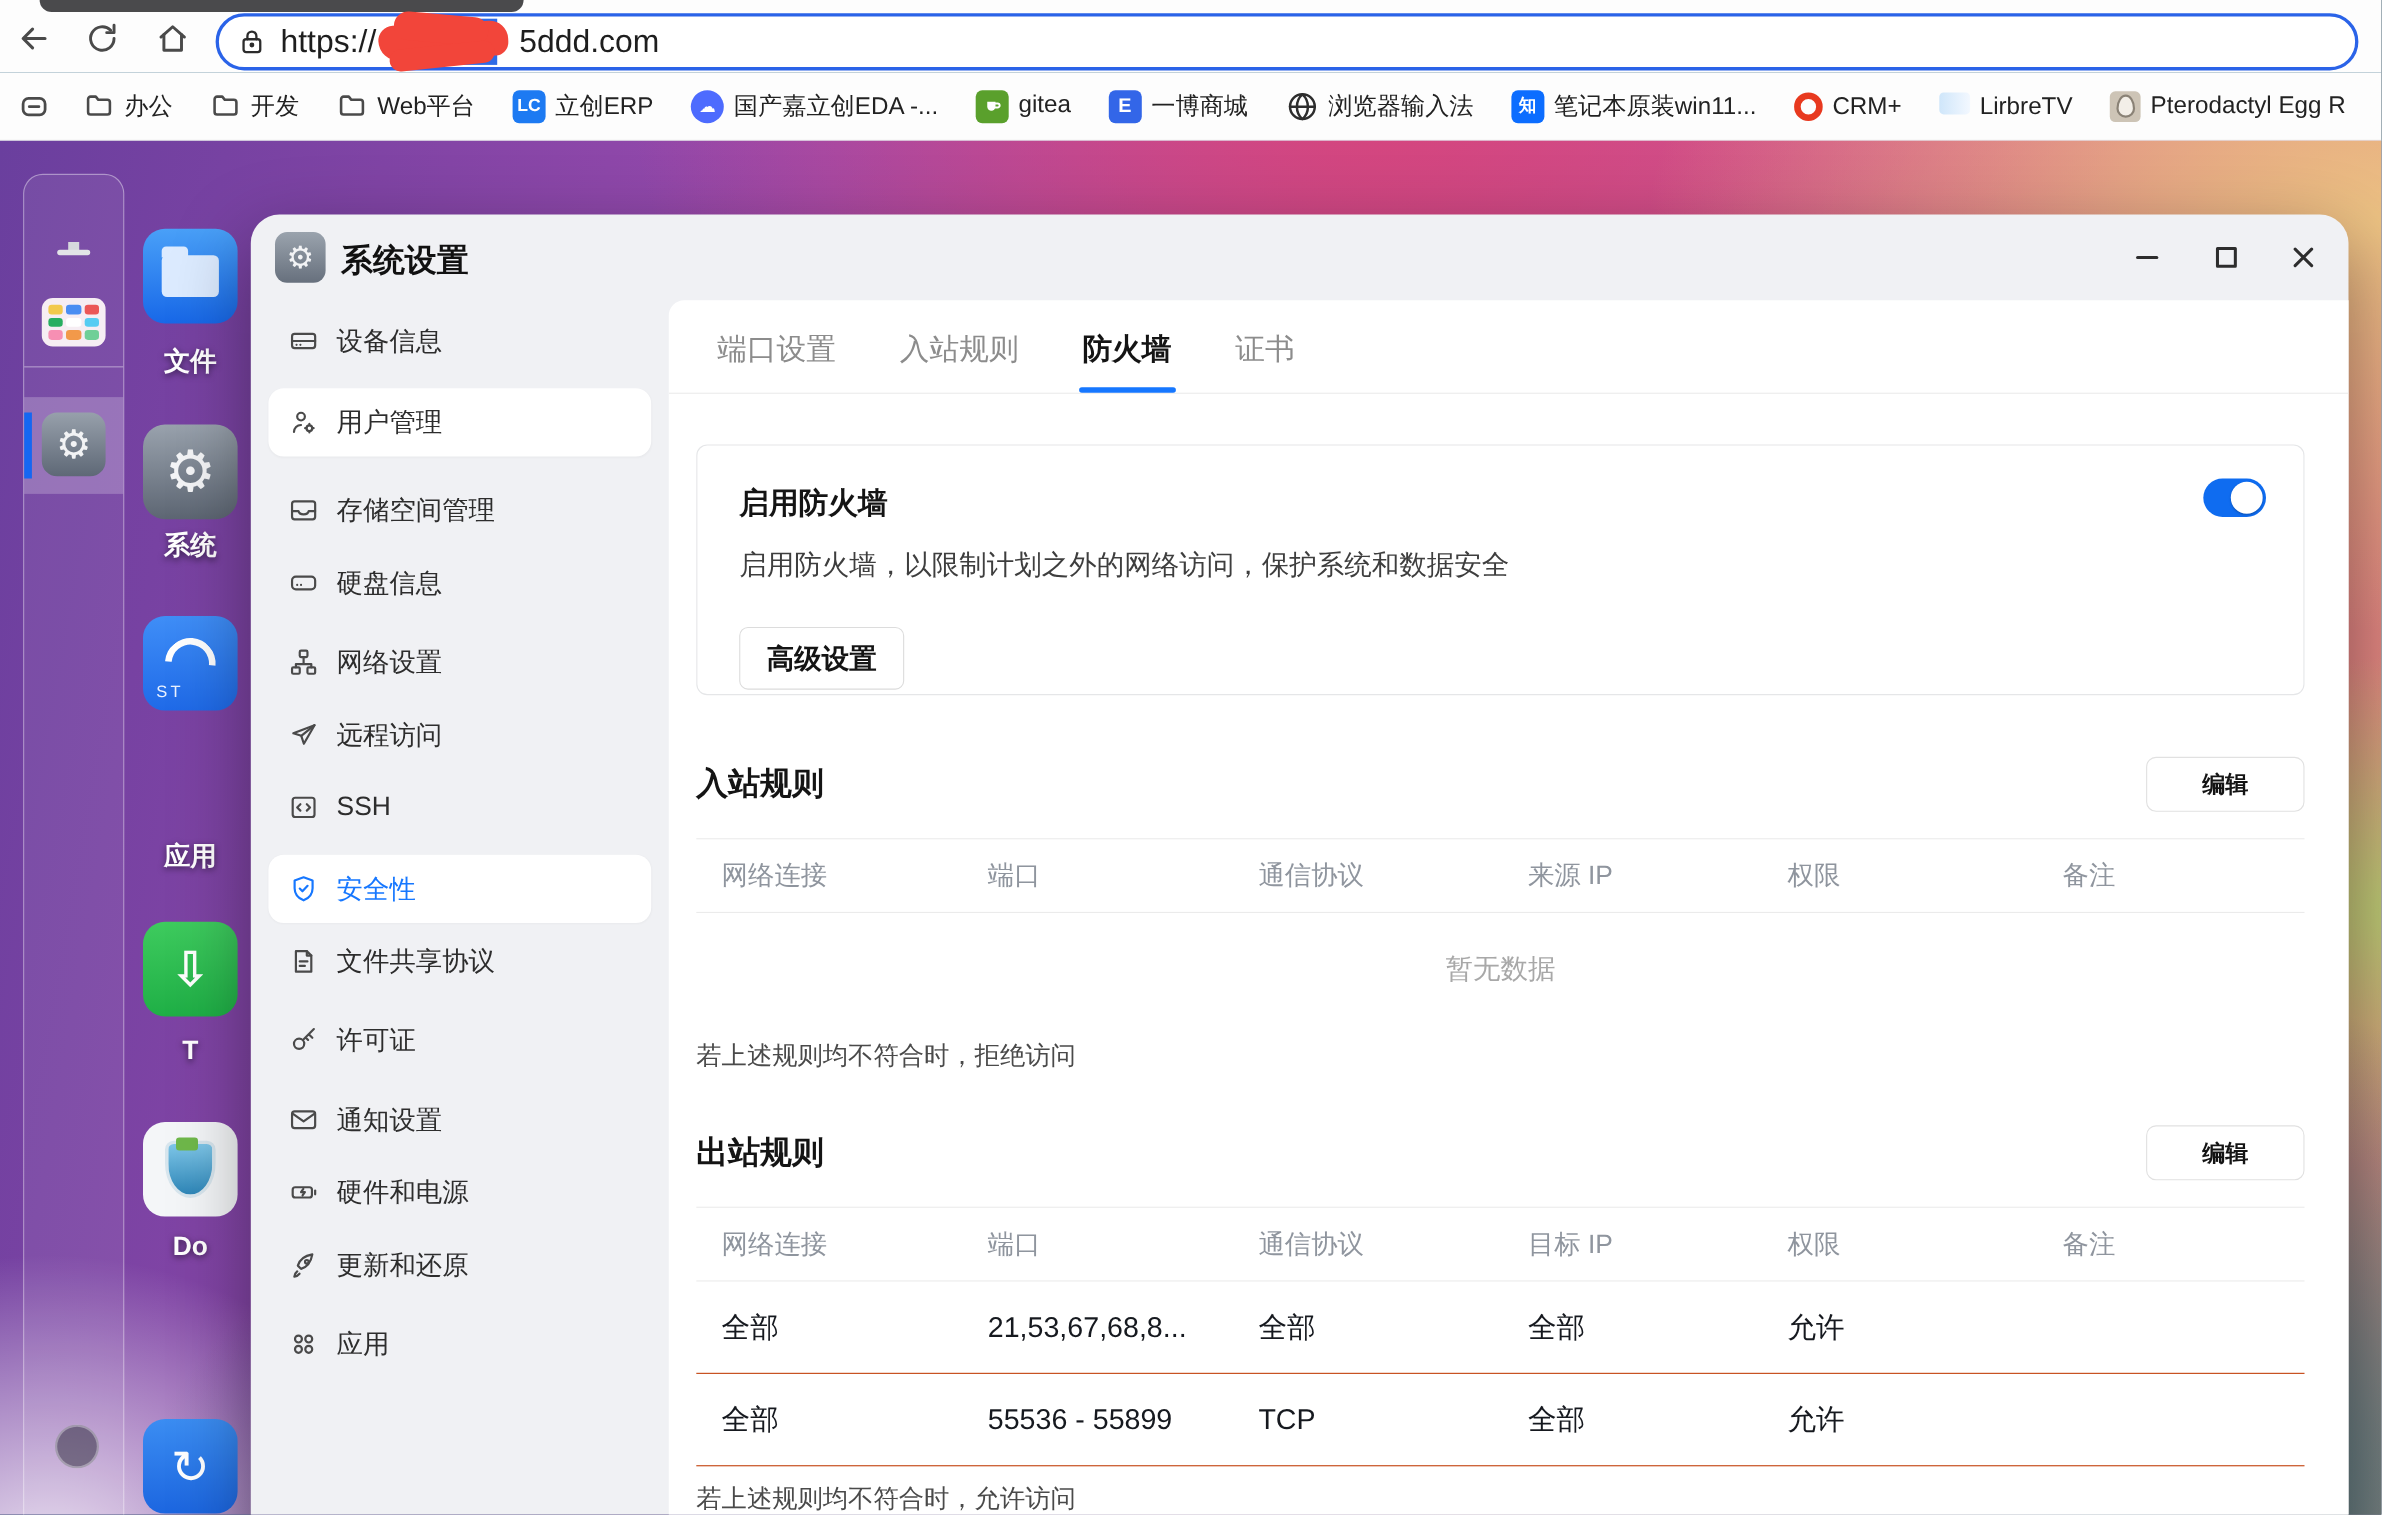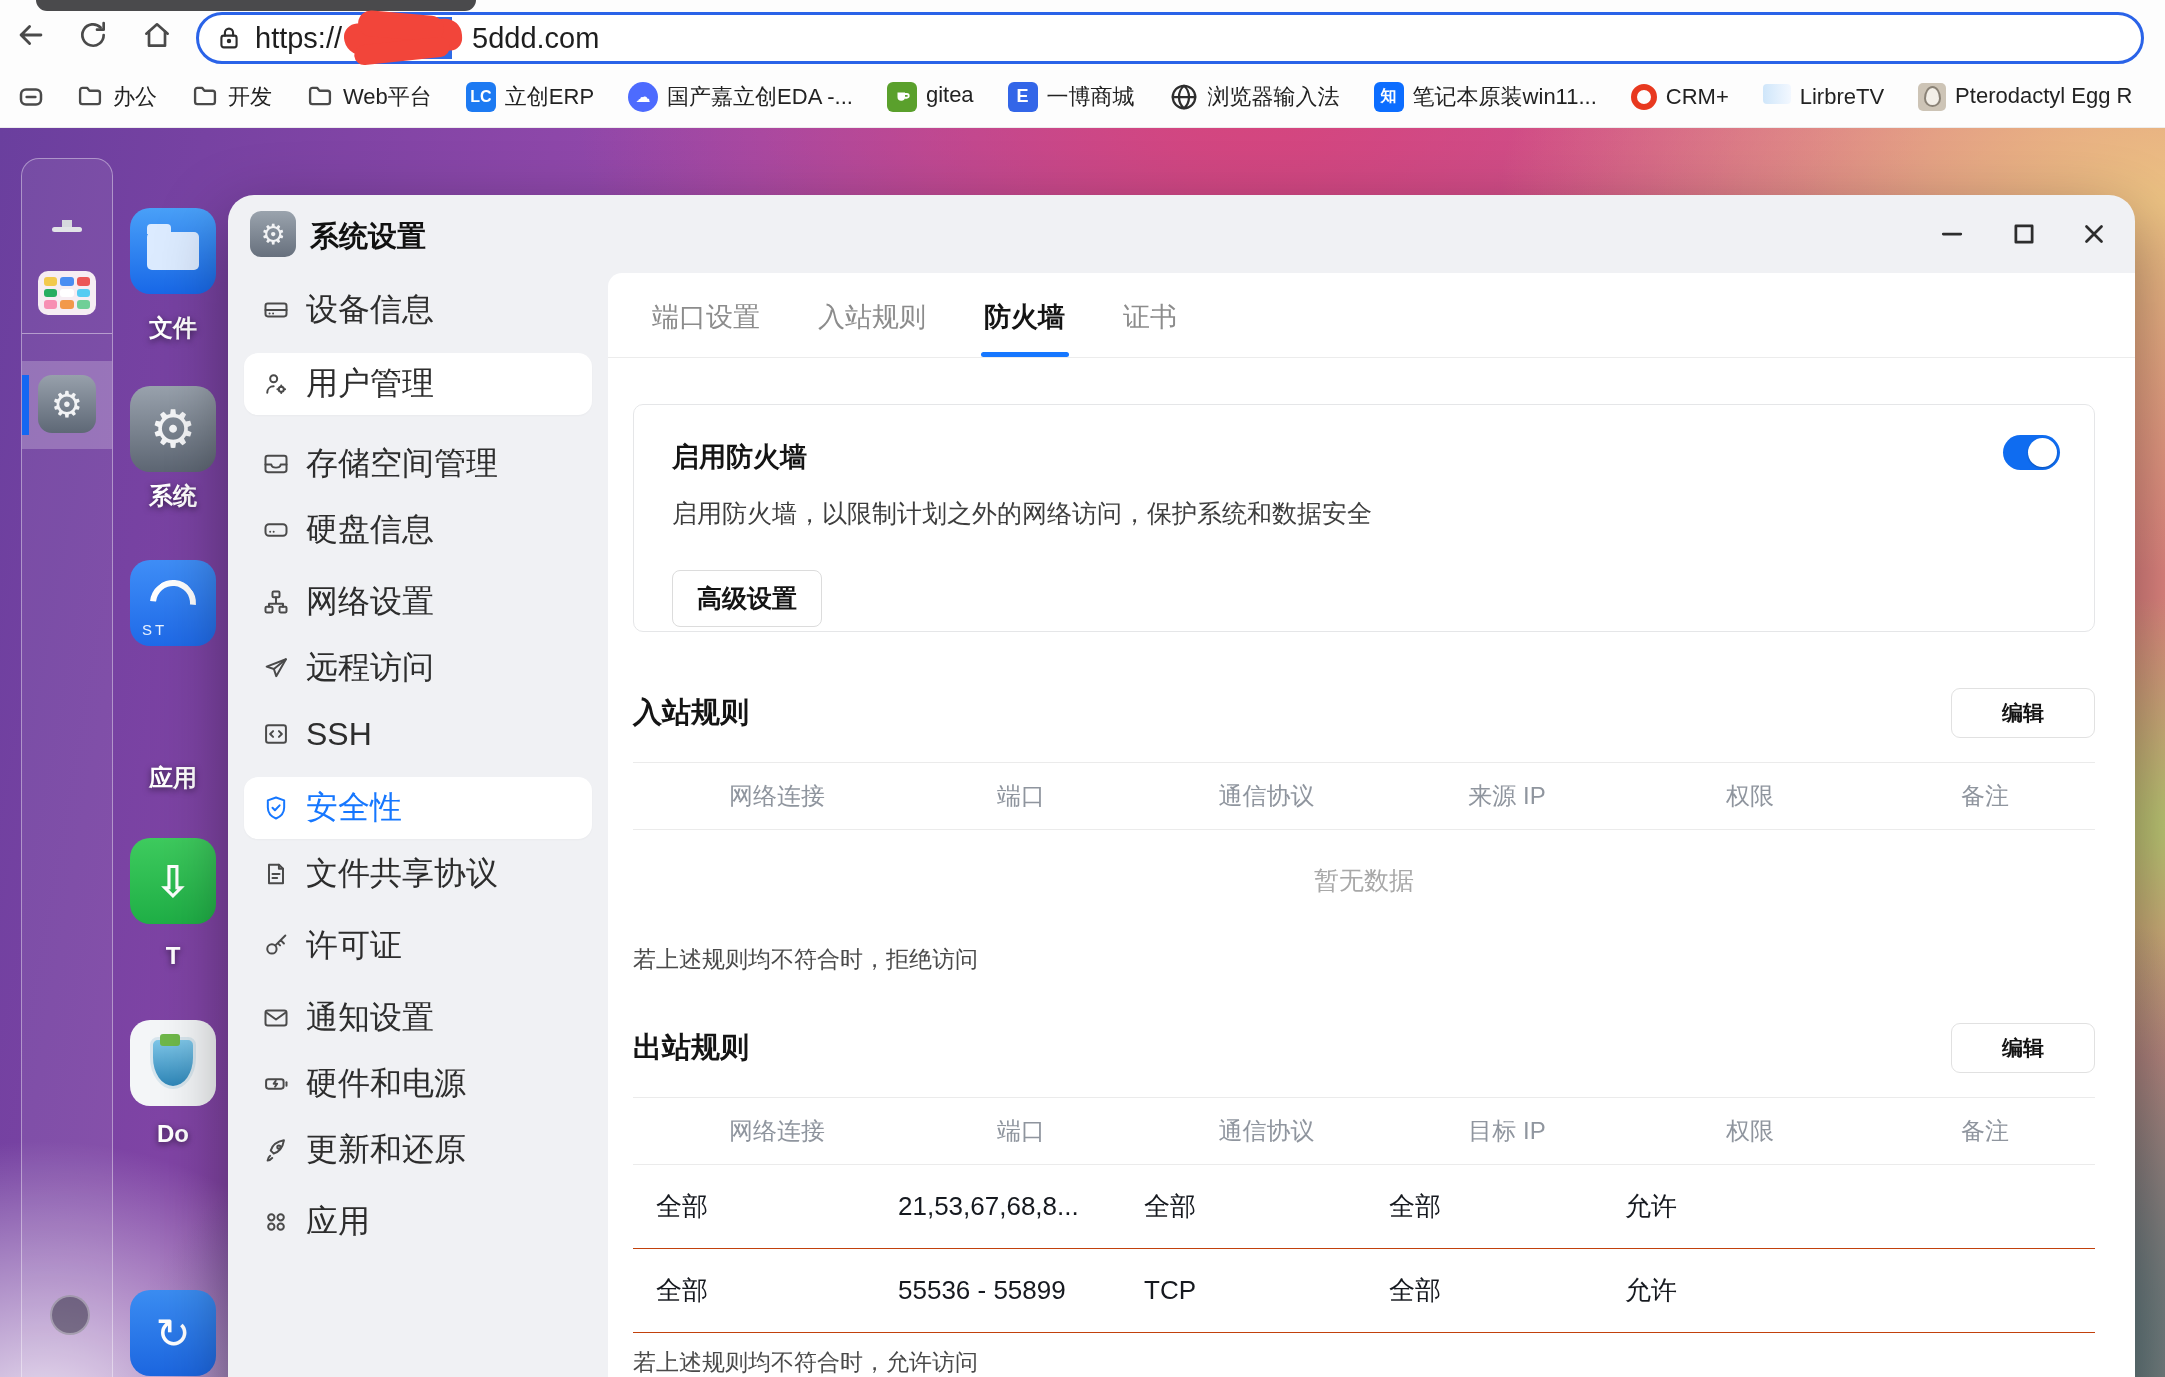--- a/index.html
+++ b/index.html
@@ -76,21 +76,21 @@
 
   
   .window{position:absolute;left:228px;top:67px;width:1907px;height:1320px;background:#f0f1f4;border-radius:26px;box-shadow:0 24px 70px rgba(0,0,0,.38);}
   .titlebar{position:absolute;left:0;top:0;width:100%;height:78px;}
   .appicon{position:absolute;left:22px;top:16px;width:46px;height:46px;border-radius:11px;background:linear-gradient(180deg,#9aa3ad,#67707d);display:flex;align-items:center;justify-content:center;color:#f2f3f5;font-size:28px;font-family:"DejaVu Sans",sans-serif;}
   .wtitle{position:absolute;left:82px;top:22px;font-size:29px;font-weight:bold;color:#111;}
   .wctl{position:absolute;top:18px;width:46px;height:42px;display:flex;align-items:center;justify-content:center;color:#2d2d2d;cursor:pointer;}
 
   .sidebar{position:absolute;left:0;top:78px;bottom:0;width:380px;padding:14px 16px 0 16px;box-sizing:border-box;}
   .sb-item{display:flex;align-items:center;gap:16px;height:46px;margin-bottom:20px;padding:0 18px;border-radius:14px;cursor:pointer;}
-  .sb-item .lbl{font-size:32px;color:#2d2d2d;}
+  .sb-item .lbl{font-size:24px;color:#2d2d2d;}
   .sb-item svg{flex:0 0 auto;}
   .sb-card{background:#fff;height:62px;margin-bottom:12px;box-shadow:0 1px 2px rgba(0,0,0,.03);}
   .sb-gap{margin-top:26px;}
   .sb-active .lbl{color:#1677ff;}
 
   .content{position:absolute;left:380px;top:78px;right:0;bottom:20px;background:#fff;border-radius:14px 0 0 0;overflow:hidden;}
   .tabs{display:flex;gap:50px;padding:12px 0 0 40px;border-bottom:1px solid #ececec;}
   .tab{font-size:27px;color:#8c8c8c;padding:14px 4px 22px 4px;position:relative;cursor:pointer;white-space:nowrap;}
   .tab-active{color:#141414;font-weight:bold;}
   .tab-active .underline{position:absolute;left:50%;transform:translateX(-50%);bottom:0;width:88px;height:5px;border-radius:3px;background:#1677ff;}
@@ -101,21 +101,21 @@
   .adv-btn{display:inline-block;margin-top:40px;border:1px solid #dcdcdc;border-radius:8px;padding:11px 24px;font-size:25px;font-weight:bold;color:#141414;background:#fff;cursor:pointer;}
   .toggle{position:absolute;right:34px;top:30px;width:57px;height:35px;border-radius:18px;background:#0f6cf0;cursor:pointer;}
   .toggle .knob{position:absolute;right:3px;top:3px;width:29px;height:29px;border-radius:50%;background:#fff;box-shadow:0 1px 2px rgba(0,0,0,.25);}
 
   .section{margin:56px 40px 0 25px;}
   .sec-head{display:flex;align-items:center;justify-content:space-between;}
   .sec-title{font-size:29px;font-weight:bold;color:#141414;}
   .edit-btn{border:1px solid #e1e1e1;border-radius:9px;background:#fff;padding:10px 50px;font-size:21px;font-weight:bold;color:#141414;cursor:pointer;}
   .tbl-head,.tbl-row{display:grid;grid-template-columns:242px 246px 245px 236px 250px 1fr;padding-left:23px;align-items:center;}
   .tbl-head{height:66px;margin-top:24px;border-top:1px solid #ebebeb;border-bottom:1px solid #ebebeb;}
-  .tbl-head span{font-size:24px;color:#8f959e;text-align:center;}
+  .tbl-head span{font-size:24px;color:#8f959e;}
   .tbl-row{height:83px;border-bottom:1px solid #c2410c;}
   .tbl-row span{font-size:26px;color:#16191f;}
   .empty{height:100px;display:flex;align-items:center;justify-content:center;font-size:25px;color:#a8a8a8;}
   .sec-footer{margin-top:14px;font-size:23px;color:#4a4a4a;}
   .icon-svg{stroke:#4a4a4a;fill:none;stroke-width:1.7;stroke-linecap:round;stroke-linejoin:round;}
   .icon-blue{stroke:#1677ff;}
 </style>
 </head>
 <body>
 

